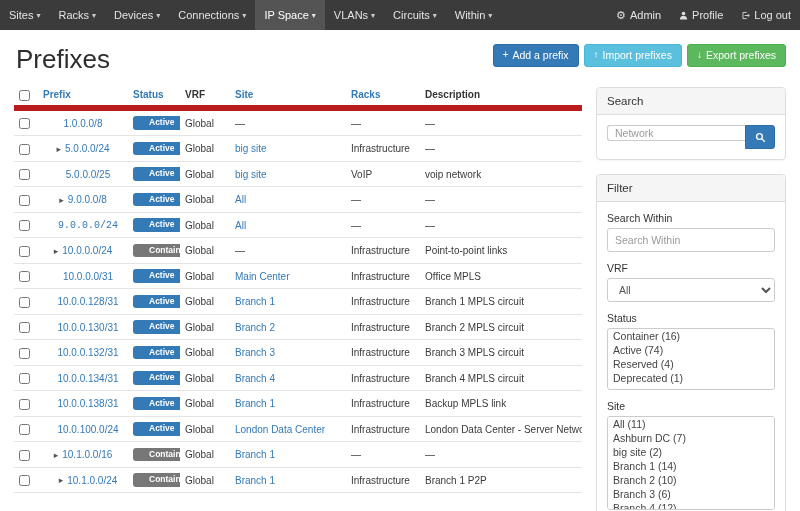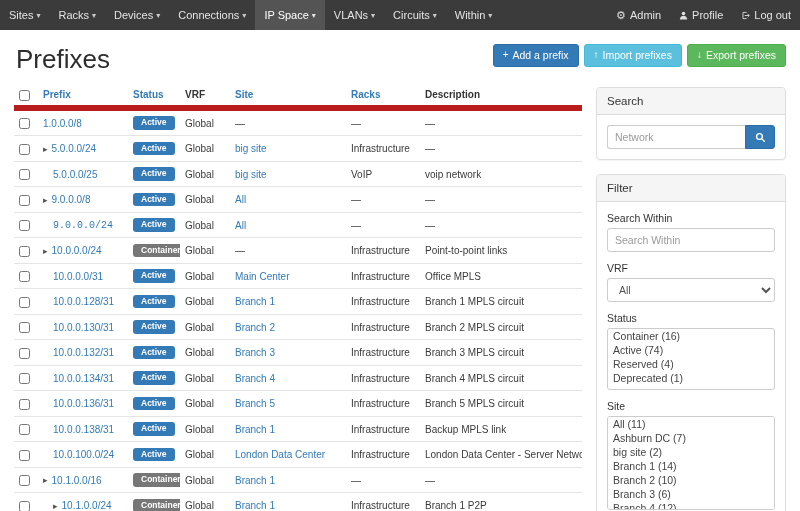--- a/index.html
+++ b/index.html
@@ -33,31 +33,31 @@
   .btn-success { background: var(--success, #5cb85c); border-color: #4cae4c; }
   .btn-ico { font-size: 10px; line-height: 1; }
   
   .body-row { display: flex; gap: 14px; align-items: flex-start; }
   .table-wrap { flex: 1; min-width: 0; }
   
   table { width: 100%; border-collapse: collapse; font-size: 10px; table-layout: fixed; }
   th { text-align: left; padding: 4px 5px; border-bottom: 6px solid #b91c1c; font-size: 10px; white-space: nowrap; color: #333; }
   td { padding: 5.5px 5px; border-bottom: 1px solid #e4e4e4; white-space: nowrap; overflow: hidden; color: #3a3a3a; }
   a.link { color: var(--link, #337ab7); text-decoration: none; }
-  .prefix-wrap { display: flex; align-items: center; }
+  .prefix-wrap { display: flex; align-items: center; justify-content: center; }
   .toggle { color: #555; margin-right: 4px; font-size: 9px; cursor: pointer; }
-  .label { display: inline-block; padding: 2px 8px 3px; font-size: 8.5px; font-weight: bold; color: #fff; border-radius: 3px; line-height: 1; }
+  .label { display: inline-block; padding: 2px 16px 3px; font-size: 8.5px; font-weight: bold; color: #fff; border-radius: 3px; line-height: 1; }
   input[type=checkbox] { width: 11px; height: 11px; margin: 0; vertical-align: middle; cursor: pointer; }
   
   .sidebar { width: 190px; flex-shrink: 0; padding-top: 2px; }
   .panel { border: 1px solid #ddd; border-radius: 4px; margin-bottom: 14px; background: #fff; box-shadow: 0 1px 1px rgba(0,0,0,.04); }
   .panel-heading { background: var(--panel-heading, #f5f5f5); border-bottom: 1px solid #ddd; padding: 7px 10px; font-size: 11.5px; color: #333; border-radius: 3px 3px 0 0; }
   .panel-body { padding: 10px; }
   .input-group { display: flex; }
-  .input-group input { flex: 1; min-width: 0; height: 24px; border: 1px solid #ccc; border-right: none;
+  .input-group input { flex: 1; min-width: 0; height: 16px; border: 1px solid #ccc; border-right: none;
                        border-radius: 3px 0 0 3px; padding: 2px 7px; font-size: 10.5px; font-family: inherit; color: #555; }
   input::placeholder { color: #9a9a9a; }
   .search-btn { width: 30px; height: 24px; background: var(--accent, #337ab7); border: 1px solid #2e6da4;
                 border-radius: 0 3px 3px 0; display: flex; align-items: center; justify-content: center; cursor: pointer; }
   label.flabel { display: block; font-size: 10.5px; margin: 0 0 4px; color: #333; }
   .form-control { width: 100%; border: 1px solid #ccc; border-radius: 3px; font-size: 10.5px;
                   font-family: inherit; color: #555; margin-bottom: 10px; background: #fff; }
   input.form-control, select.form-control:not([multiple]) { height: 24px; padding: 2px 7px; }
   select[multiple].form-control { padding: 0; overflow-y: auto; }
   .list-4 { height: 62px; }
@@ -317,33 +317,20 @@
               <td><span class="label" style="background: rgb(51, 122, 183);">Active</span></td>
               <td>Global</td>
               <td><a class="link">Branch 4</a></td>
               <td>Infrastructure</td>
               <td>Branch 4 MPLS circuit</td>
             </tr>
             <tr>
               <td><input type="checkbox" style=""></td>
               <td>
                 <div class="prefix-wrap" style="padding-left: 10px;">
-                  <a class="link">10.0.0.136/31</a>
-                </div>
-              </td>
-              <td><span class="label" style="background: rgb(51, 122, 183);">Active</span></td>
-              <td>Global</td>
-              <td><a class="link">Branch 5</a></td>
-              <td>Infrastructure</td>
-              <td>Branch 5 MPLS circuit</td>
-            </tr>
-            <tr>
-              <td><input type="checkbox" style=""></td>
-              <td>
-                <div class="prefix-wrap" style="padding-left: 10px;">
                   <a class="link">10.0.0.138/31</a>
                 </div>
               </td>
               <td><span class="label" style="background: rgb(51, 122, 183);">Active</span></td>
               <td>Global</td>
               <td><a class="link">Branch 1</a></td>
               <td>Infrastructure</td>
               <td>Backup MPLS link</td>
             </tr>
             <tr>

